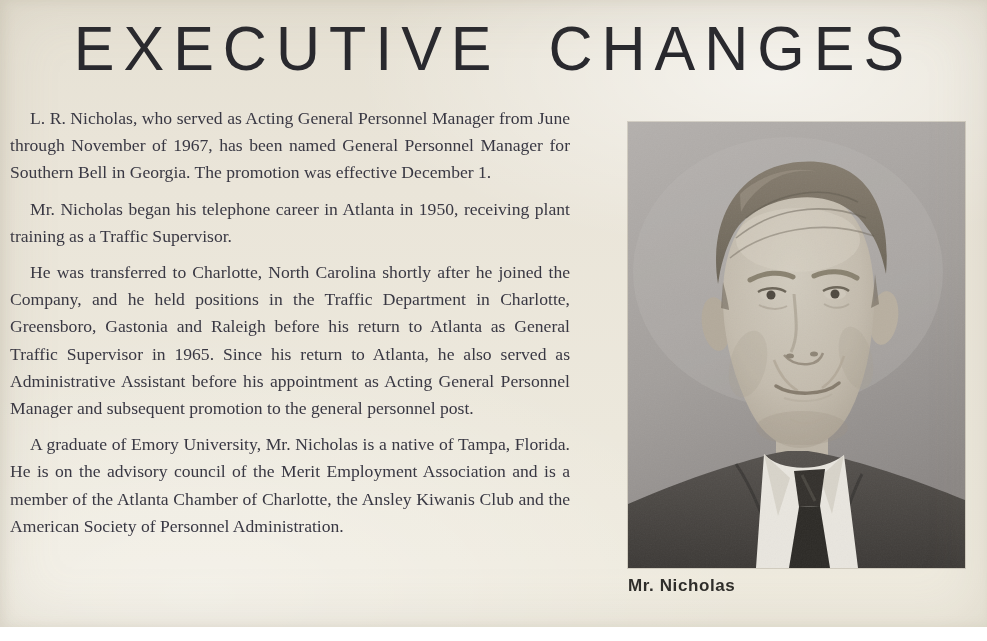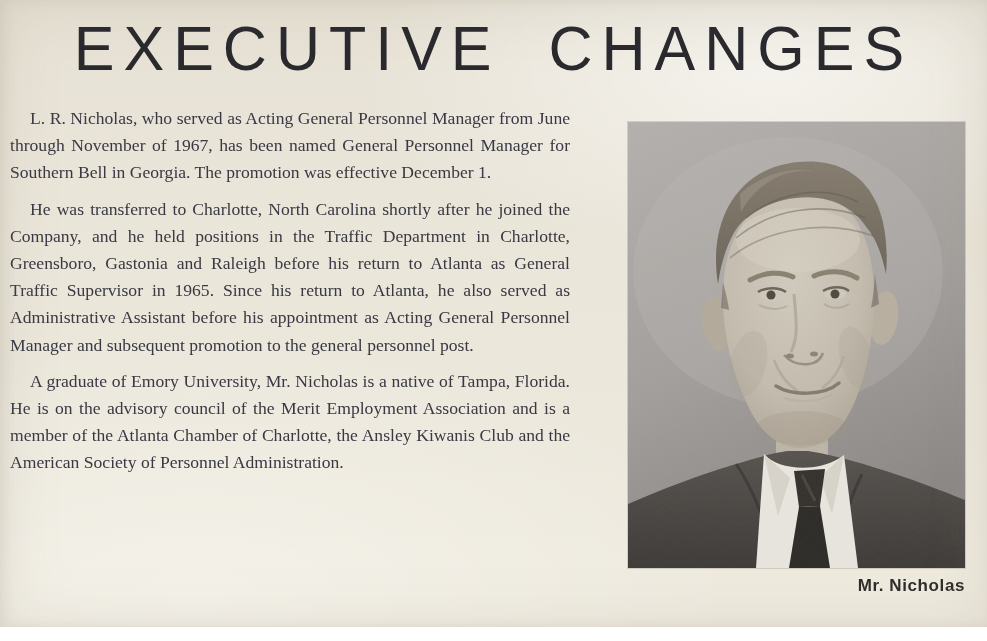--- a/index.html
+++ b/index.html
@@ -40,35 +40,36 @@
     text-indent:20px;
   }
   .portrait-figure{
     position:absolute;left:628px;top:122px;width:337px;height:446px;
     margin:0;background:#a5a19e;
     box-shadow:0 0 0 1px rgba(120,110,95,0.25);
   }
   .portrait-figure svg{display:block;width:337px;height:446px;}
   .photo-caption{
     position:absolute;left:628px;top:576px;width:337px;
-    text-align:right;
+    text-align:left;
     font-family:"Liberation Sans", sans-serif;
     font-weight:700;font-size:17px;letter-spacing:0.6px;
     color:#2e2d2a;
   }
 </style>
 </head>
 <body>
 
 <div class="page">
 
   <h1 class="page-title">EXECUTIVE CHANGES</h1>
 
   <div class="article-column">
     <p>L. R. Nicholas, who served as Acting General Personnel Manager from June through November of 1967, has been named General Personnel Manager for Southern Bell in Georgia. The promotion was effective December 1.</p>
+    <p>Mr. Nicholas began his telephone career in Atlanta in 1950, receiving plant training as a Traffic Supervisor.</p>
     <p>He was transferred to Charlotte, North Carolina shortly after he joined the Company, and he held positions in the Traffic Department in Charlotte, Greensboro, Gastonia and Raleigh before his return to Atlanta as General Traffic Supervisor in 1965. Since his return to Atlanta, he also served as Administrative Assistant before his appointment as Acting General Personnel Manager and subsequent promotion to the general personnel post.</p>
     <p>A graduate of Emory University, Mr. Nicholas is a native of Tampa, Florida. He is on the advisory council of the Merit Employment Association and is a member of the Atlanta Chamber of Charlotte, the Ansley Kiwanis Club and the American Society of Personnel Administration.</p>
   </div>
 
   <figure class="portrait-figure">
     <svg viewBox="0 0 337 446" xmlns="http://www.w3.org/2000/svg" aria-hidden="true">
       <defs>
         <linearGradient id="bgGrad" x1="0" y1="0" x2="0.3" y2="1">
           <stop offset="0" stop-color="#b4b0ad"></stop>
           <stop offset="0.55" stop-color="#a39f9c"></stop>

